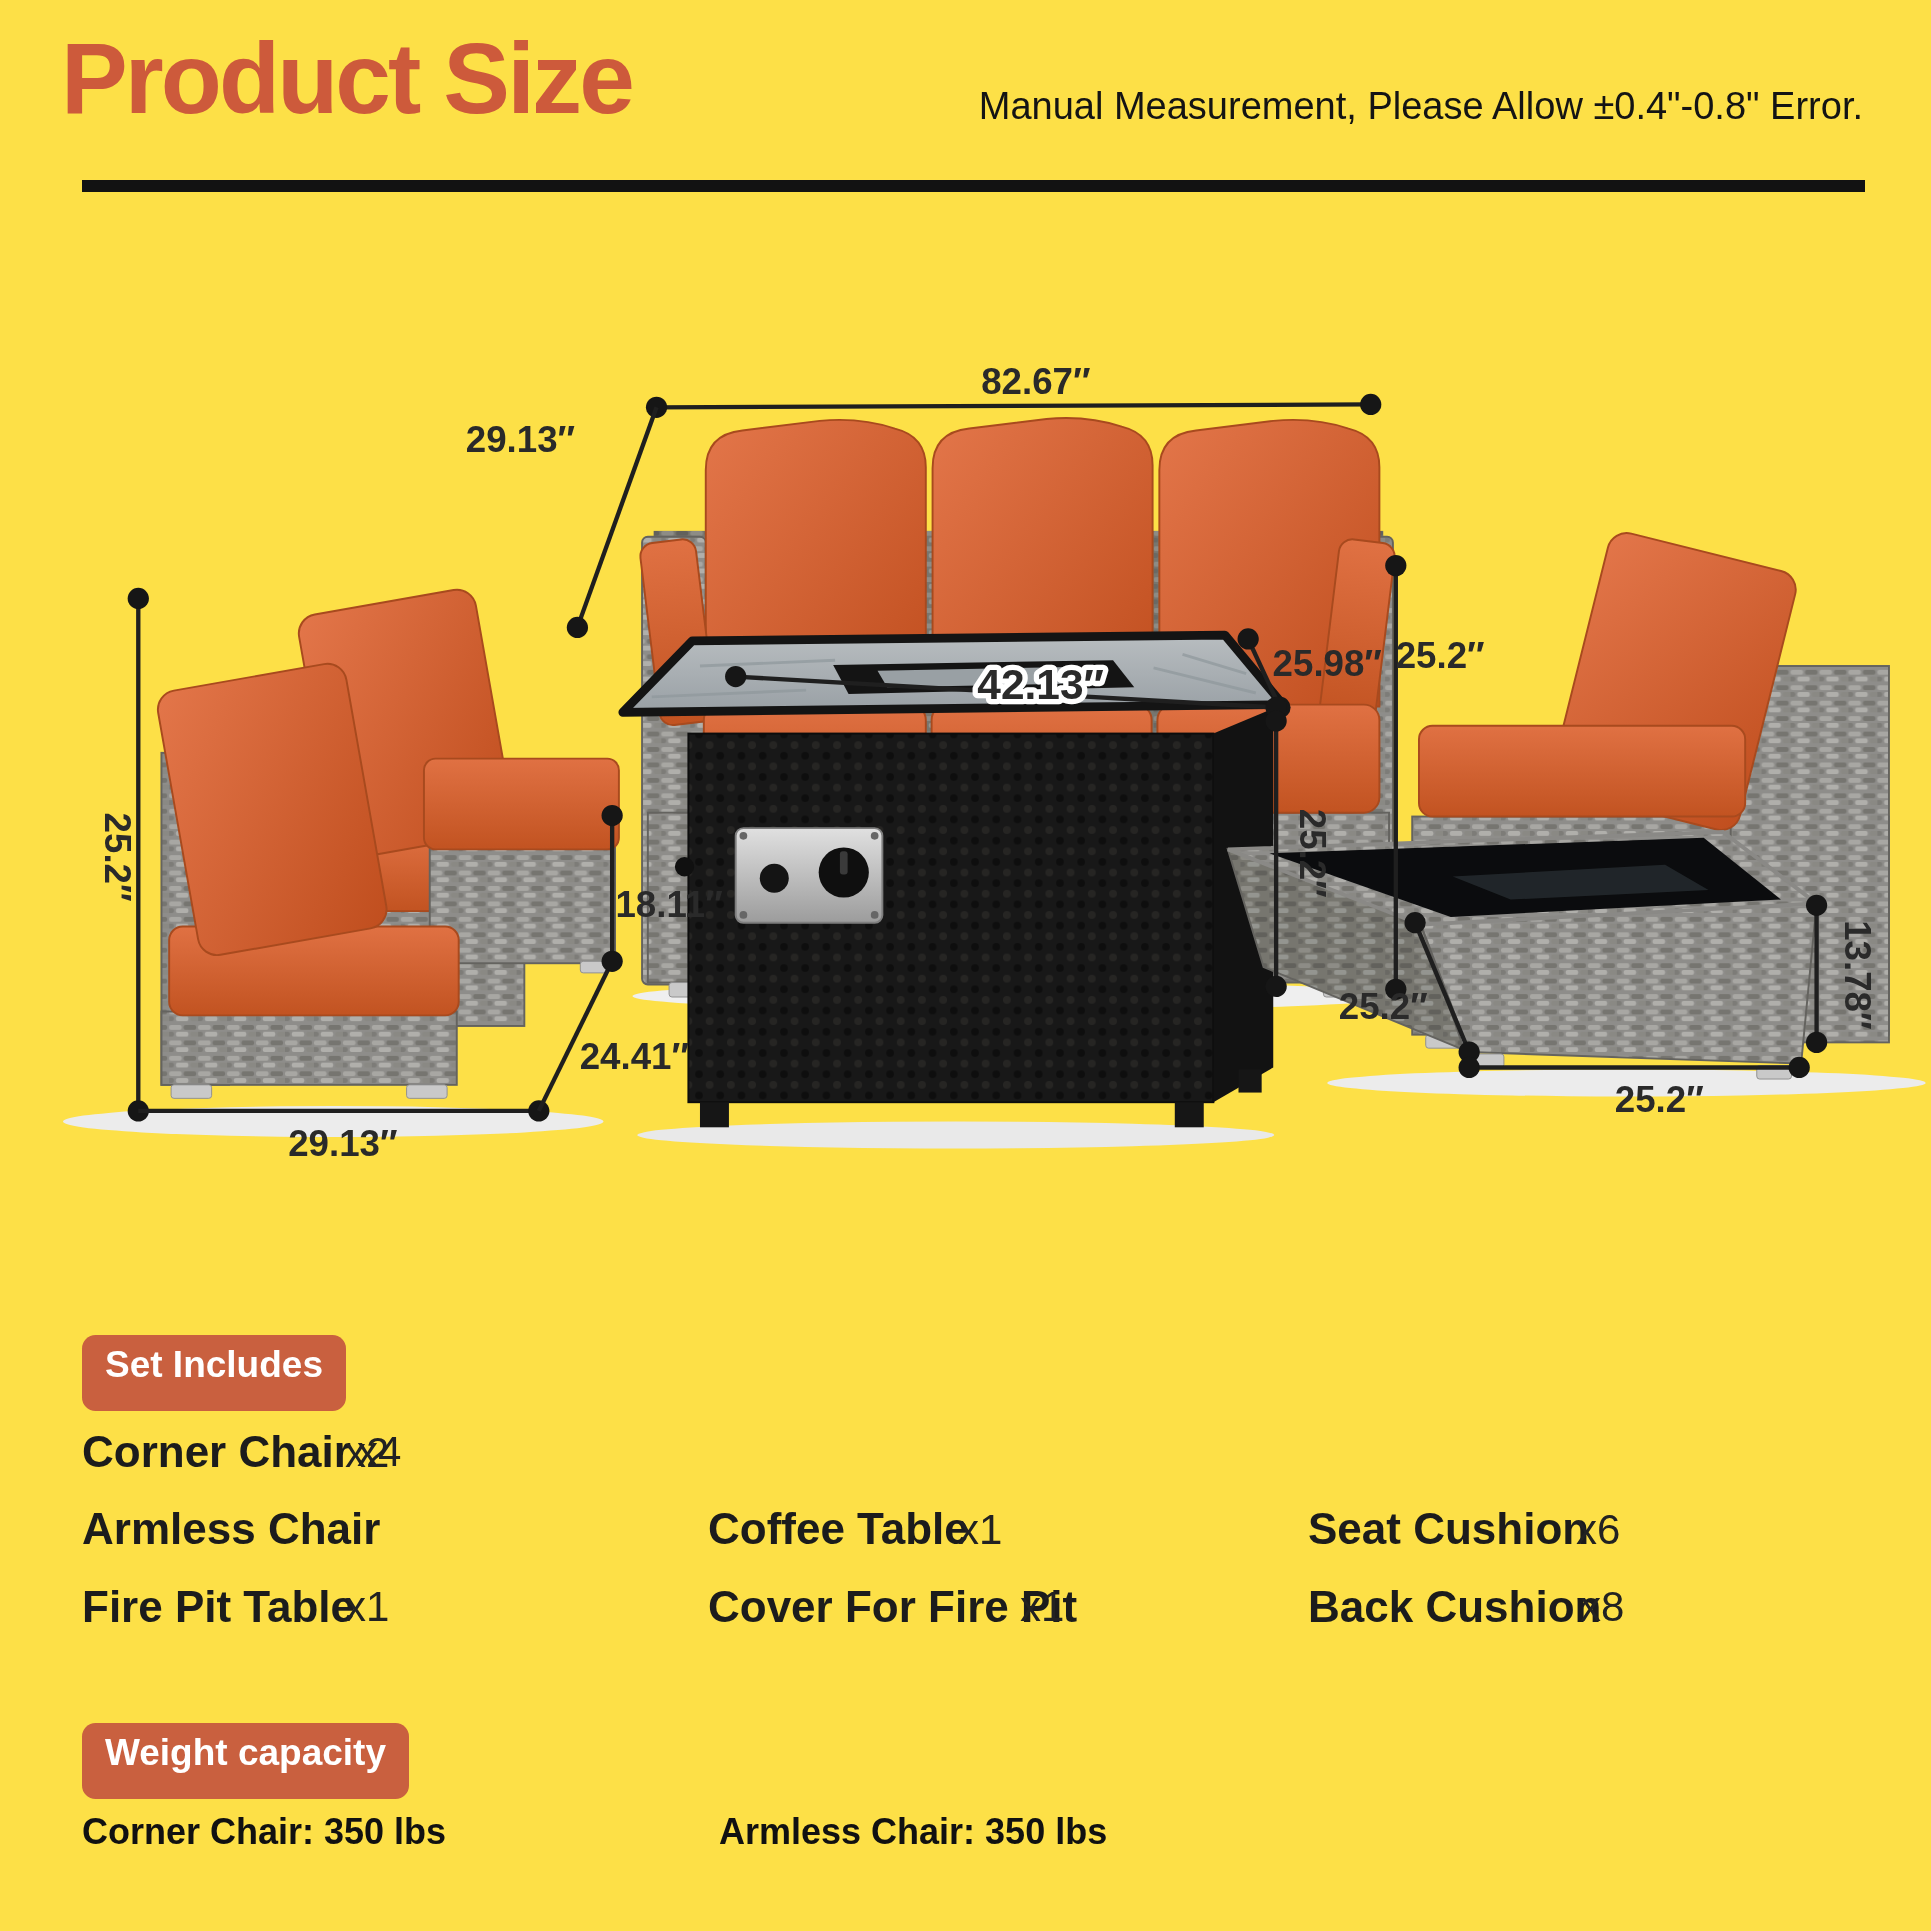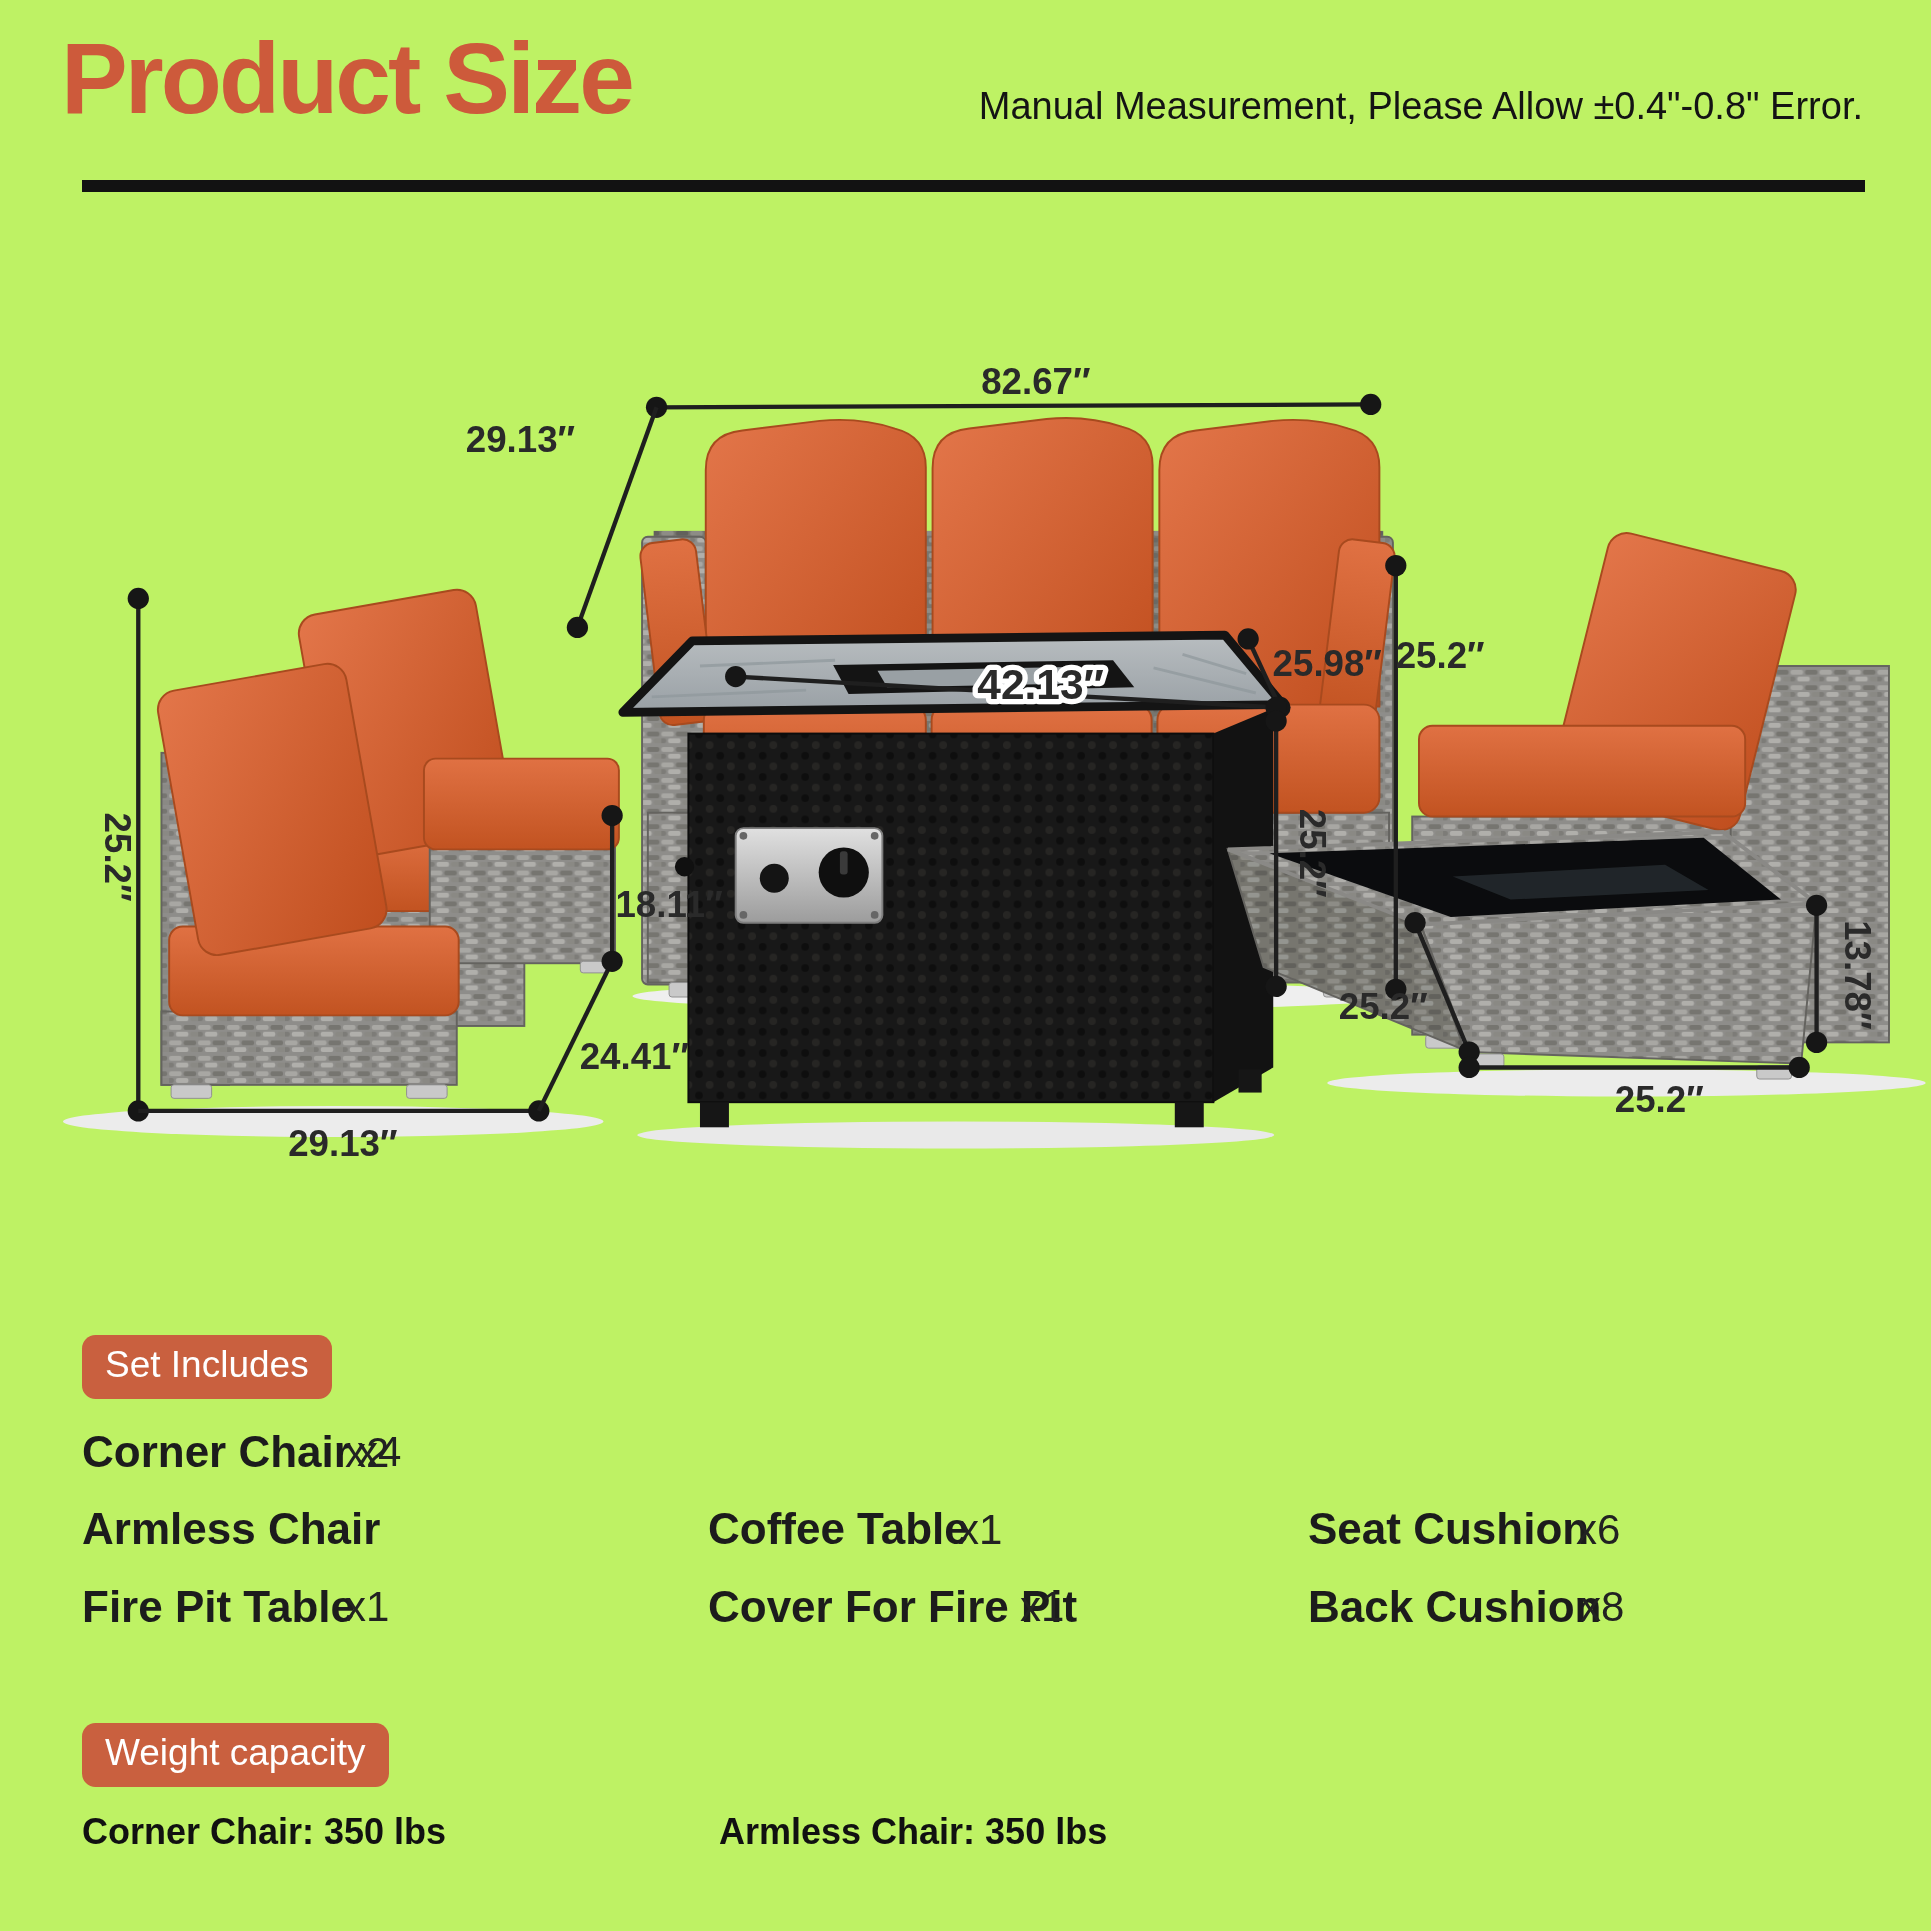--- a/index.html
+++ b/index.html
@@ -1,33 +1,33 @@
 <!DOCTYPE html>
 <html style="--accent: #C9603F; --title: #CD5A3B;"><head>
 <meta charset="utf-8">
 <style>
   html,body{margin:0;padding:0;background:#fff;}
   body{width:1931px;height:1931px;position:relative;overflow:hidden;
        font-family:"Liberation Sans",sans-serif;color:#1c1c1c;}
-  .page{position:absolute;inset:0;background:#bef264;}
+  .page{position:absolute;inset:0;background:#fde047;}
   
   .title{position:absolute;left:61px;top:21px;font-size:100px;font-weight:bold;
          letter-spacing:-2.9px;color:var(--title,#CD5A3B);white-space:nowrap;}
   .note{position:absolute;right:68px;top:85px;font-size:38px;color:#141414;white-space:nowrap;}
   .rule{position:absolute;left:82px;top:180px;width:1783px;height:11.6px;background:#121212;}
   
   .scene{position:absolute;left:0;top:251px;width:1931px;height:1023px;padding-left:24px;}
   .scene svg{display:block;width:1931px;height:1023px;}
   svg text{font-family:"Liberation Sans",sans-serif;font-weight:bold;font-size:38px;fill:#2a2a2a;}
   svg text.halo{font-size:44px;stroke:#fff;stroke-width:11px;paint-order:stroke;stroke-linejoin:round;}
   .dimline{stroke:#1f1f1f;stroke-width:4.5;fill:none;}
   .dot{fill:#161616;}
   
-  .badge{position:absolute;height:64px;line-height:60px;padding:0 23px;border-radius:13.5px;
-         background:var(--accent,#C9603F);color:#fff;font-size:37px;font-weight:normal;white-space:nowrap;}
+  .badge{position:absolute;height:76px;line-height:60px;padding:0 23px;border-radius:13.5px;
+         background:var(--accent,#C9603F);color:#fff;font-size:37px;font-weight:bold;white-space:nowrap;}
   .nm{position:absolute;font-size:44px;font-weight:bold;color:#1c1c1c;white-space:nowrap;}
   .qty{position:absolute;font-size:42px;font-weight:400;color:#222;white-space:nowrap;}
   .wc{position:absolute;font-size:36px;font-weight:bold;color:#111;white-space:nowrap;}
 </style>
 </head>
 <body>
 
 <div class="page">
 
   <div class="title">Product Size</div>

